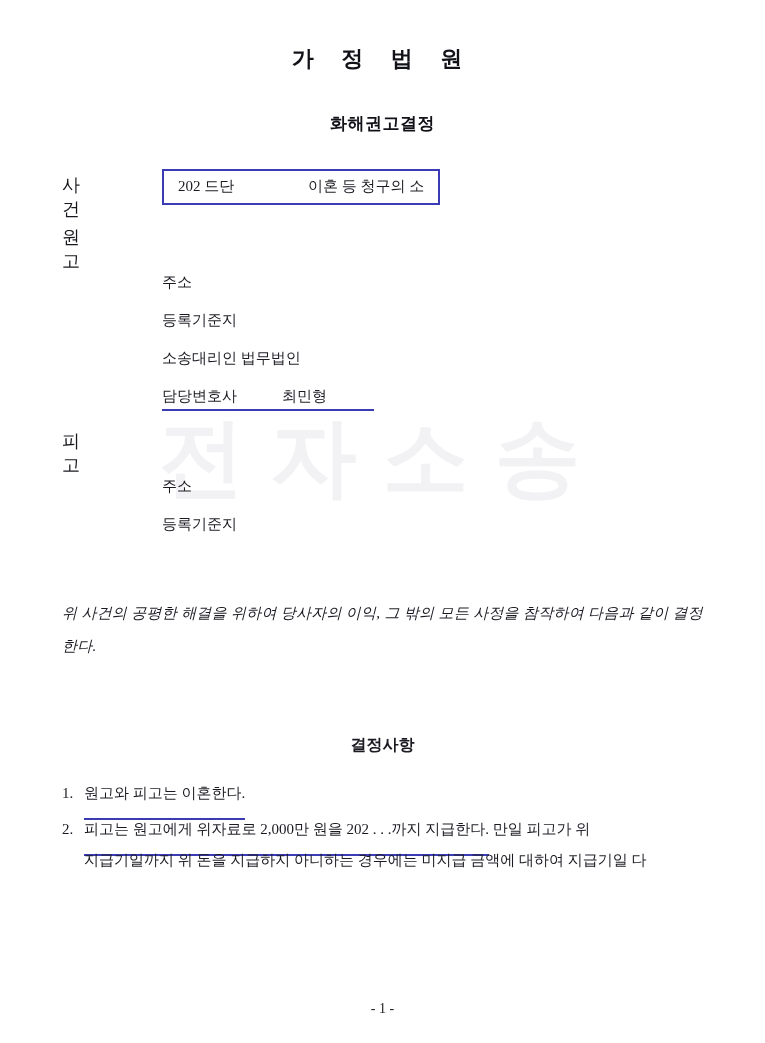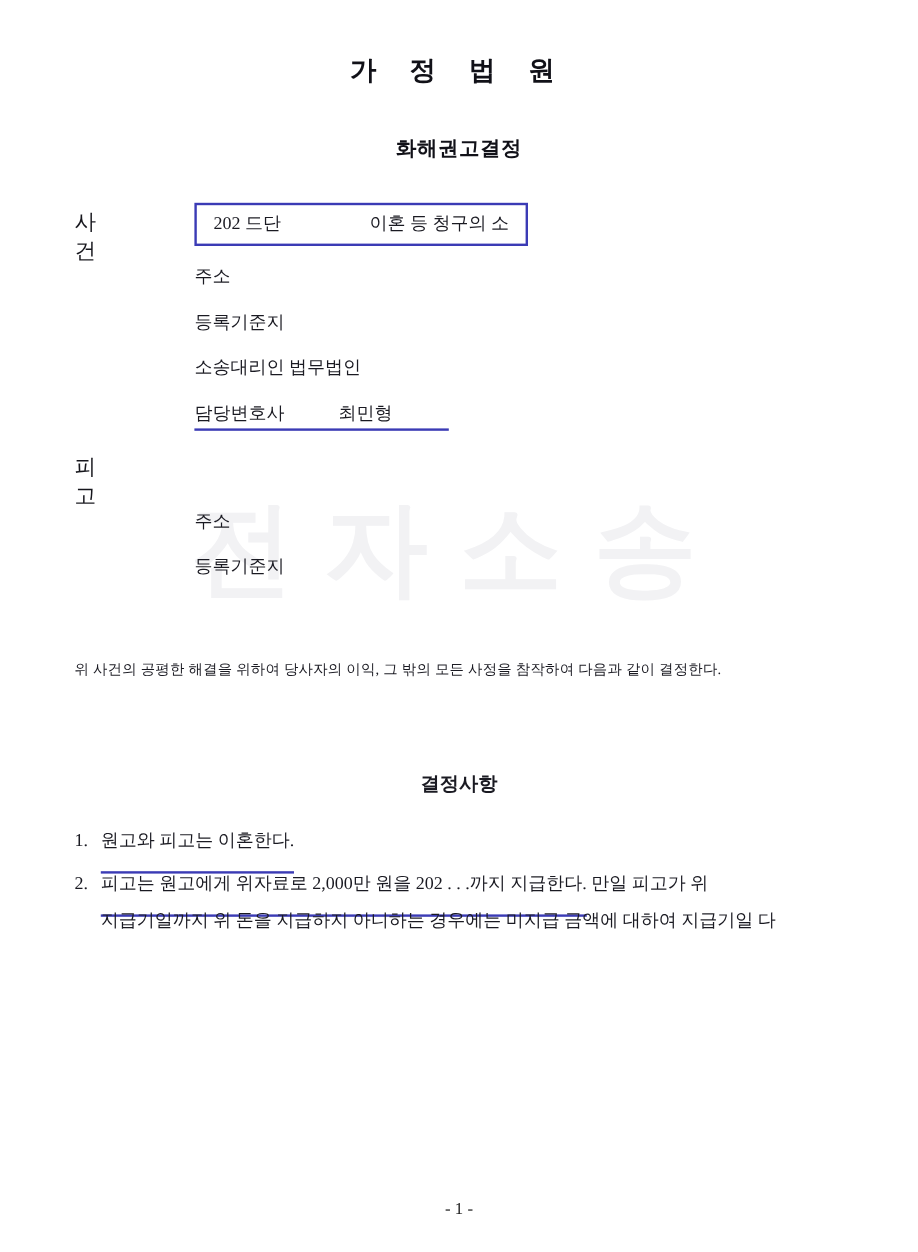--- a/index.html
+++ b/index.html
@@ -110,24 +110,25 @@
     display: inline-block;
     min-width: 120px;
   }
   .party-row {
     display: flex;
     align-items: flex-start;
     min-height: 40px;
   }
   .body-para {
     margin-top: 44px;
-    font-size: 12px;
+    font-size: 15px;
     line-height: 2.2;
     text-align: justify;
     letter-spacing: 0.2px;
+    font-style: italic;
   }
   .section-title {
     text-align: center;
     font-weight: bold;
     font-size: 16px;
     margin-top: 72px;
   }
   .ordered {
     margin-top: 22px;
     font-size: 15px;
@@ -177,20 +178,24 @@
     <div class="case-block">
 
       <div class="row">
         <div class="label">사       건</div>
         <div class="boxed">
           <span class="case-no">202   드단</span>
           <span class="case-name">이혼 등 청구의 소</span>
         </div>
       </div>
 
+      <div class="party-row">
+        <div class="label">원       고</div>
+        <div></div>
+      </div>
 
       <div class="indent-row">
         <span class="field-label">주소</span>
       </div>
       <div class="indent-row">
         <span class="field-label">등록기준지</span>
       </div>
       <div class="indent-row">
         <span class="field-label">소송대리인 법무법인</span>
       </div>

